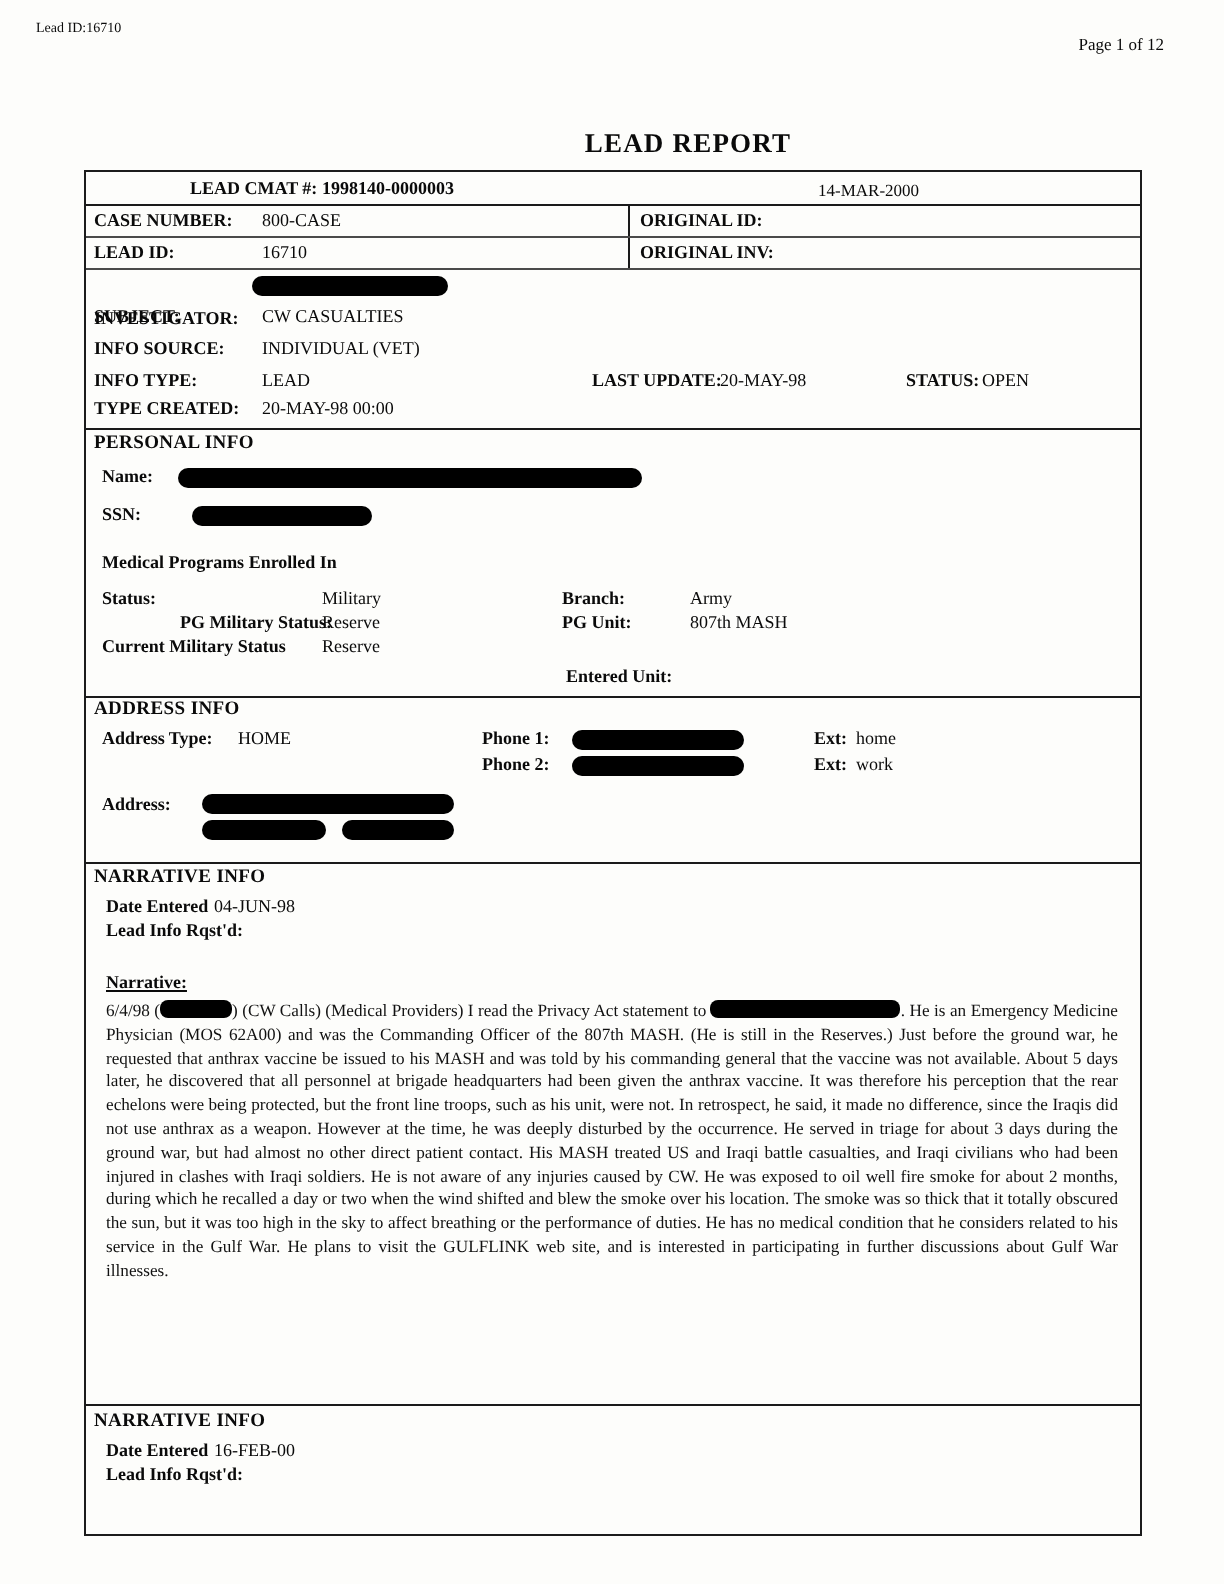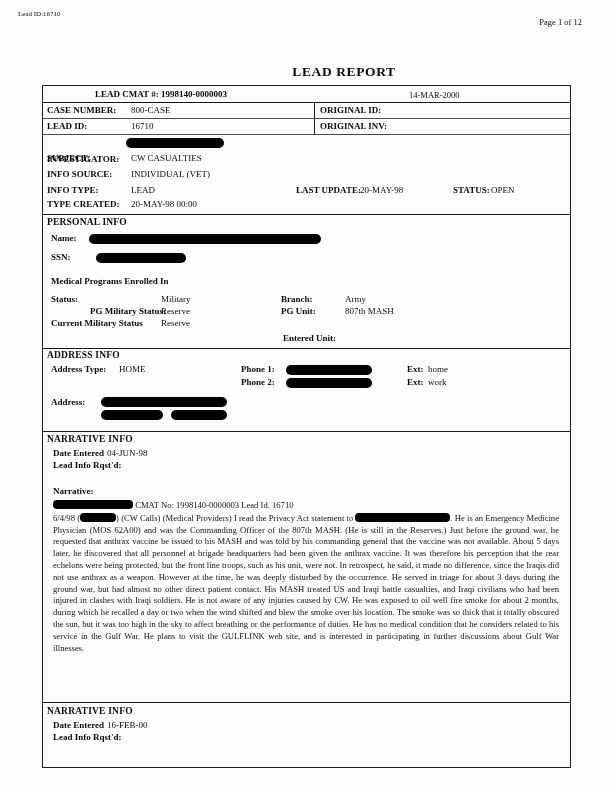--- a/index.html
+++ b/index.html
@@ -130,24 +130,23 @@
     <div class="bar" style="left:58px; top:311px; width:126px;"></div>
     <div class="bar" style="left:58px; top:324px; width:62px;"></div>
     <div class="bar" style="left:128px; top:324px; width:56px;"></div>
 
     <div class="hline" style="top:345px;"></div>
 
     <span class="abs sect" style="left:4px; top:348px;">NARRATIVE INFO</span>
     <span class="abs fs9 b" style="left:10px; top:362px;">Date Entered</span>
     <span class="abs fs9" style="left:64px; top:362px;">04-JUN-98</span>
     <span class="abs fs9 b" style="left:10px; top:374px;">Lead Info Rqst'd:</span>
-    <span class="abs fs9 b" style="left:10px; top:400px;">Narrative:</span>
+    <span class="abs fs9 b" style="left:10px; top:400px;text-decoration:underline;">Narrative:</span>
 
     <div class="narr">
-      <div class="line1"><span class="ibar" style="width:80px;"></span><span> CMAT No: 1998140-0000003  Lead Id. 16710</span></div>
       <div><span>6/4/98 (</span><span class="ibar" style="width:36px;"></span><span>)  (CW Calls) (Medical Providers)  I read the Privacy Act statement to </span><span class="ibar" style="width:95px;"></span><span>.  He is an Emergency Medicine Physician (MOS 62A00) and was the Commanding Officer of the 807th MASH.  (He is still in the Reserves.)  Just before the ground war, he requested that anthrax vaccine be issued to his MASH and was told by his commanding general that the vaccine was not available.  About 5 days later, he discovered that all personnel at brigade headquarters had been given the anthrax vaccine.  It was therefore his perception that the rear echelons were being protected, but the front line troops, such as his unit, were not.  In retrospect, he said, it made no difference, since the Iraqis did not use anthrax as a weapon.  However at the time, he was deeply disturbed by the occurrence.  He served in triage for about 3 days during the ground war, but had almost no other direct patient contact.  His MASH treated US and Iraqi battle casualties, and Iraqi civilians who had been injured in clashes with Iraqi soldiers.  He is not aware of any injuries caused by CW.  He was exposed to oil well fire smoke for about 2 months, during which he recalled a day or two when the wind shifted and blew the smoke over his location.  The smoke was so thick that it totally obscured the sun, but it was too high in the sky to affect breathing or the performance of duties.  He has no medical condition that he considers related to his service in the Gulf War.  He plans to visit the GULFLINK web site, and is interested in participating in further discussions about Gulf War illnesses.</span></div>
     </div>
 
     <div class="hline" style="top:616px;"></div>
 
     <span class="abs sect" style="left:4px; top:620px;">NARRATIVE INFO</span>
     <span class="abs fs9 b" style="left:10px; top:634px;">Date Entered</span>
     <span class="abs fs9" style="left:64px; top:634px;">16-FEB-00</span>
     <span class="abs fs9 b" style="left:10px; top:646px;">Lead Info Rqst'd:</span>
 

